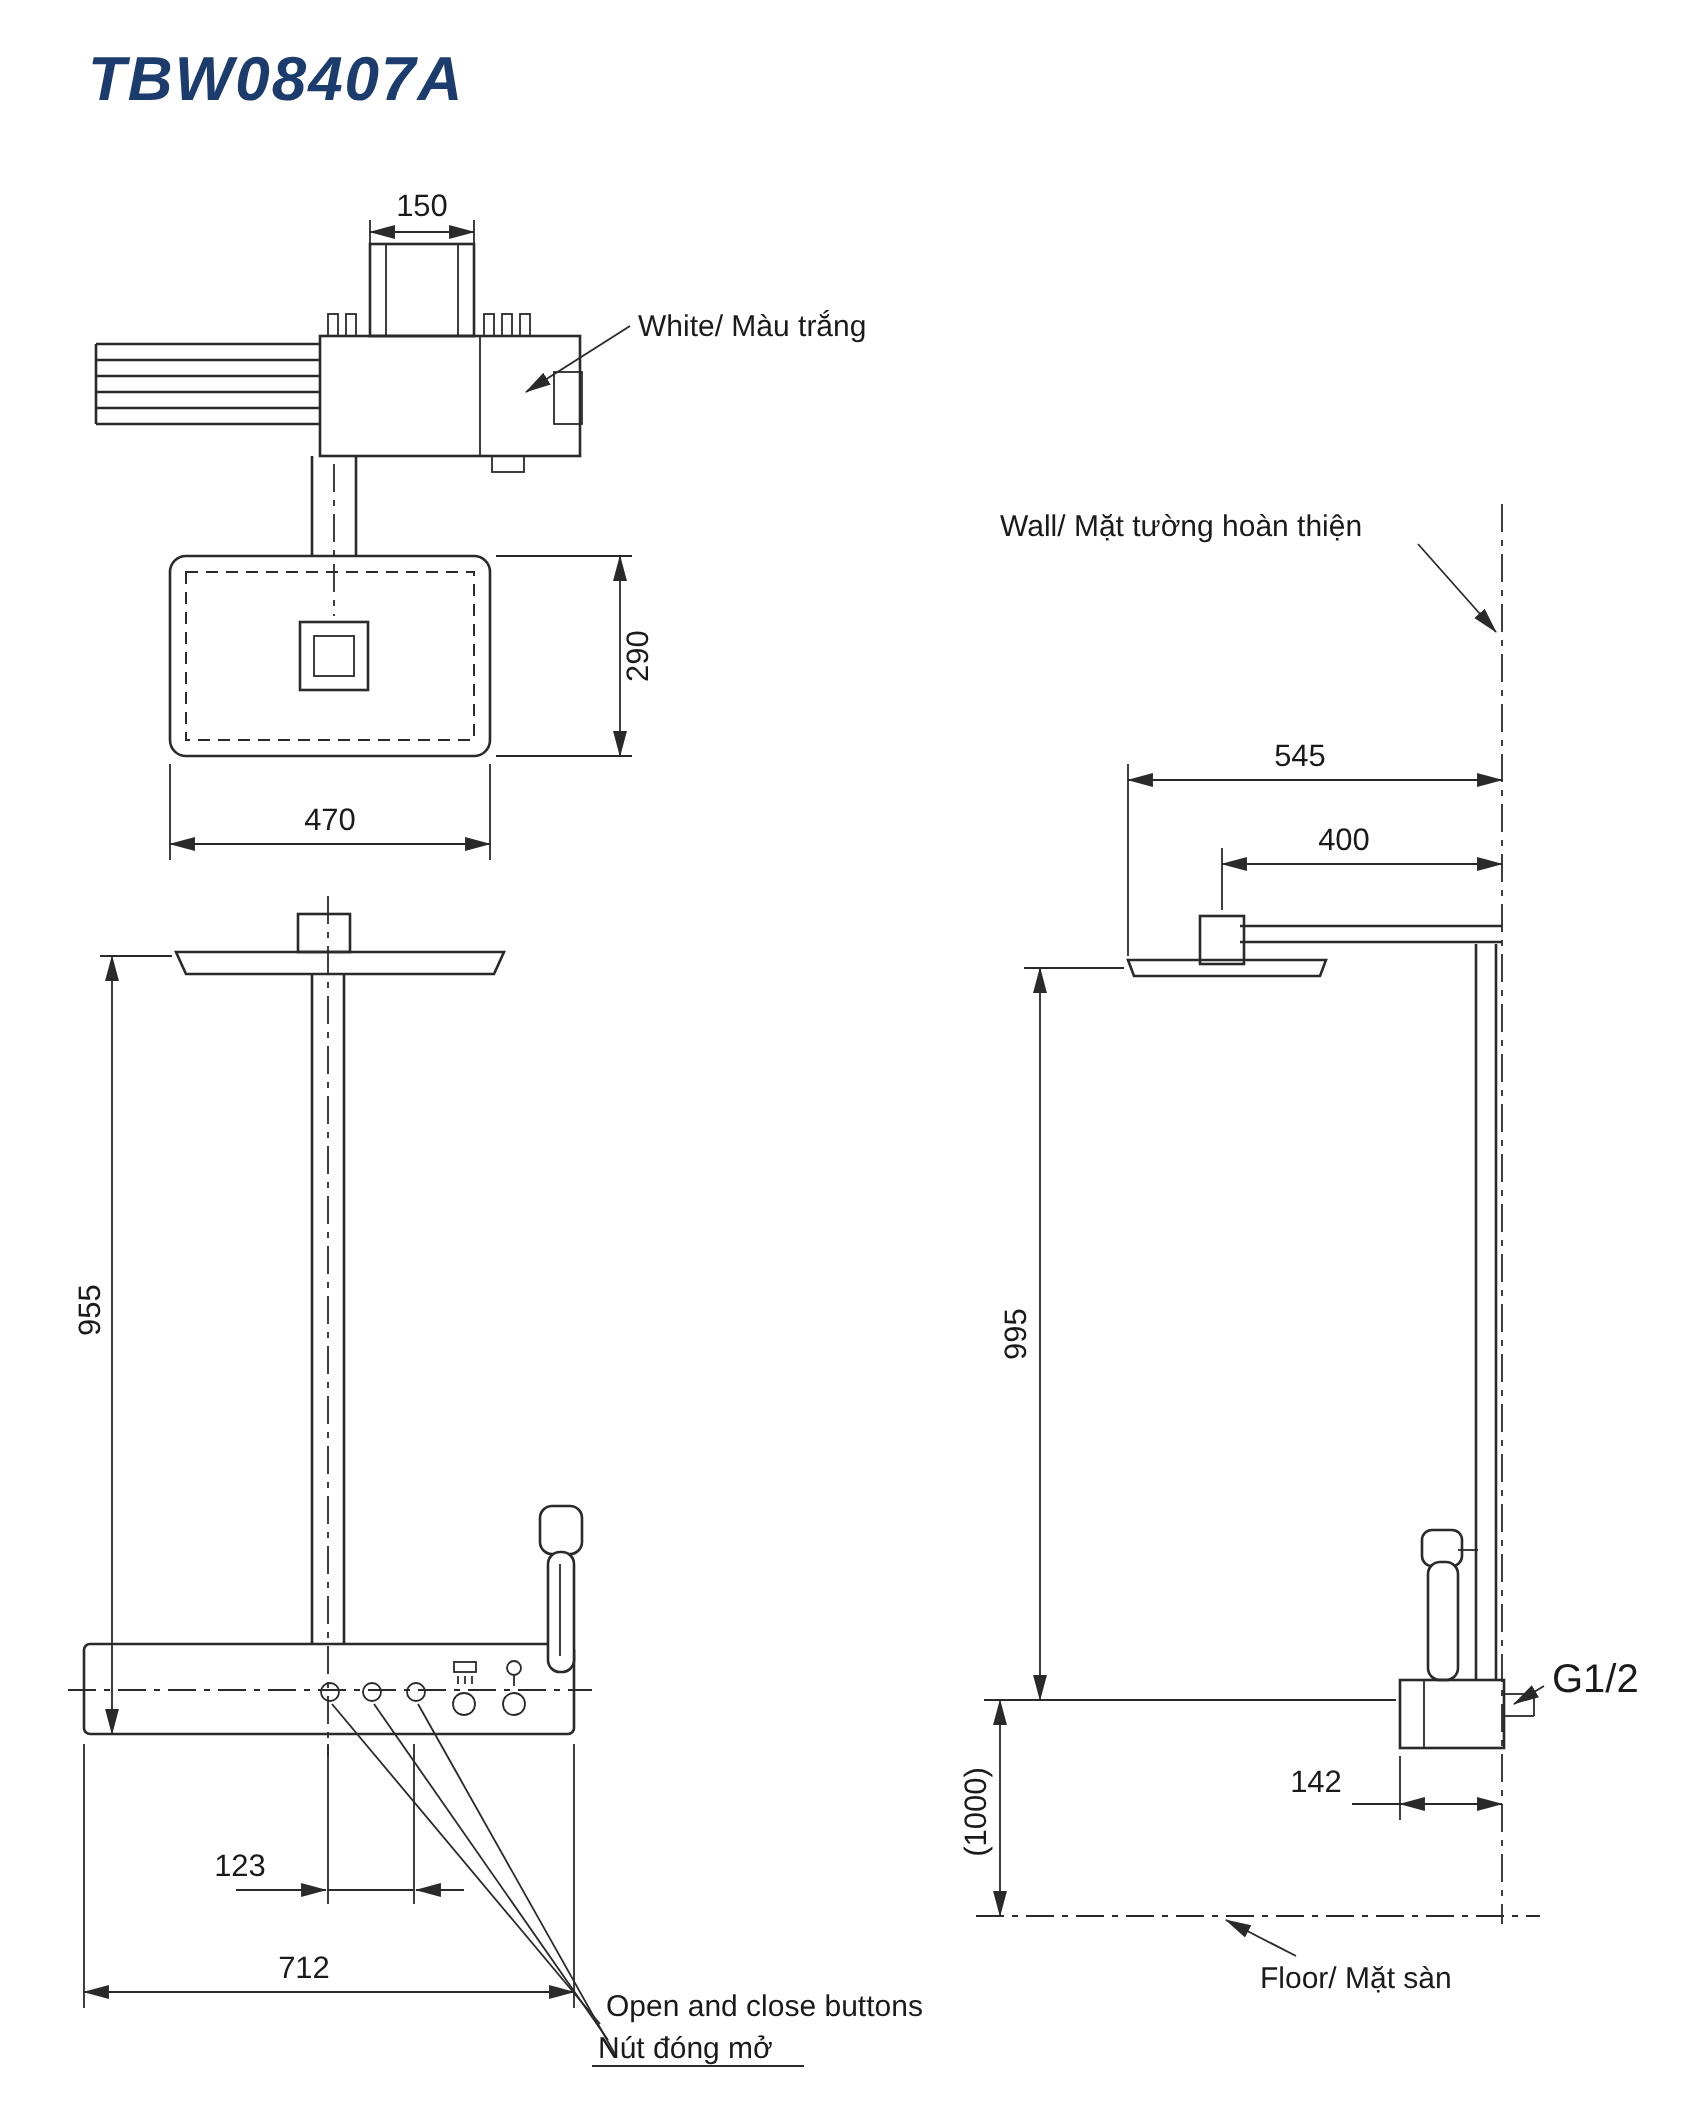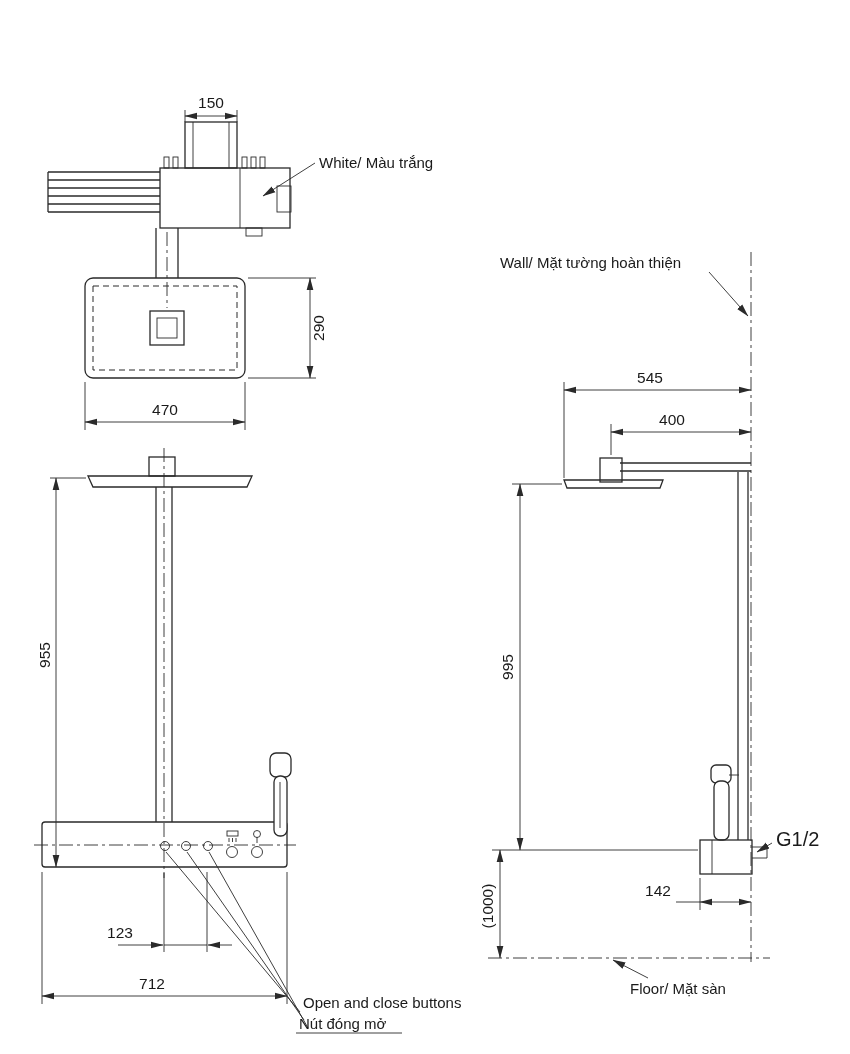--- a/index.html
+++ b/index.html
@@ -14,20 +14,21 @@
   .ln{stroke:#2a2a2a;stroke-width:1.3;fill:none;}
   .thin{stroke:#2a2a2a;stroke-width:0.9;fill:none;}
   .dd{stroke:#2a2a2a;stroke-width:0.9;fill:none;stroke-dasharray:14 4 3 4;}
   .dash{stroke:#2a2a2a;stroke-width:1;fill:none;stroke-dasharray:6 4;}
   .fillw{fill:#ffffff;stroke:#2a2a2a;stroke-width:1.3;}
 </style>
 </head>
 <body>
 
 <div class="canvas">
+  <h1 class="title">TBW08407A</h1>
 
   <svg width="850" height="1054" viewBox="0 0 850 1054">
     <defs>
       <marker id="arr" viewBox="0 0 12 8" refX="11.5" refY="4" markerWidth="13" markerHeight="9" orient="auto-start-reverse" markerUnits="userSpaceOnUse">
         <path d="M12,4 L0,0.8 L0,7.2 Z" fill="#2a2a2a"></path>
       </marker>
     </defs>
 
     <g>
 

